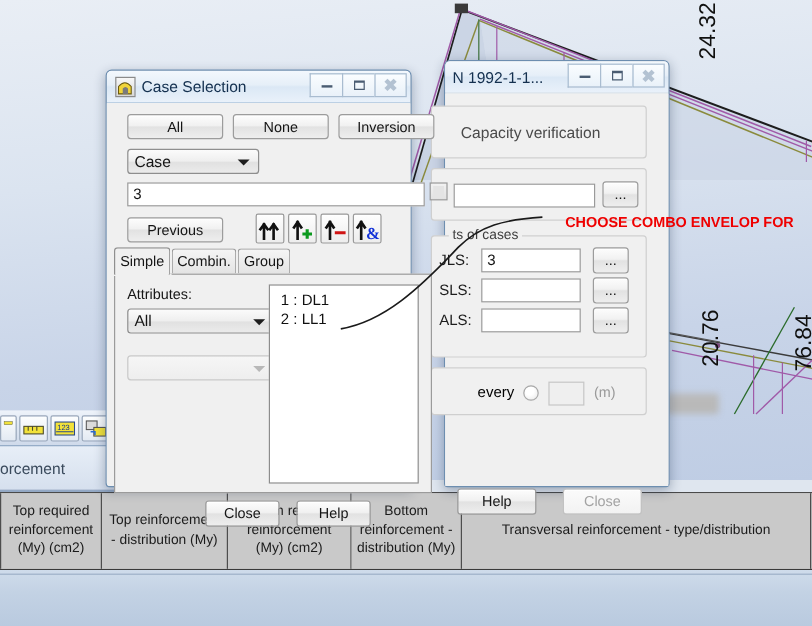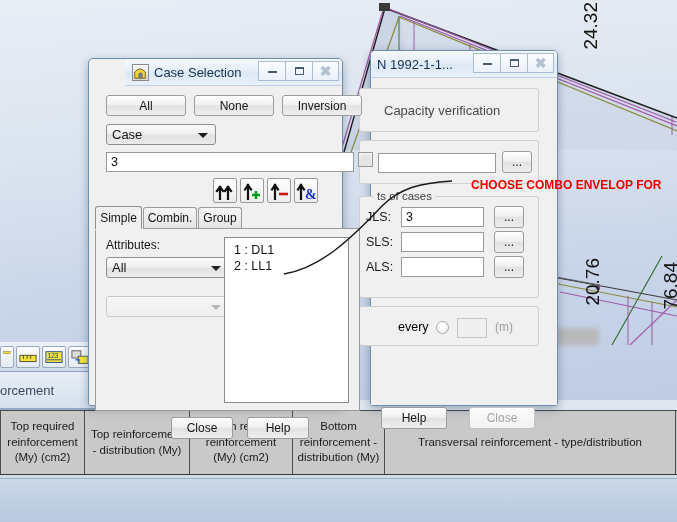--- a/index.html
+++ b/index.html
@@ -144,21 +144,21 @@
   }
   .wbtn:last-child { border-right: 1px solid #a9bcd0; }
   .wbtn .min { width: 9px; height: 3px; border-bottom: 2px solid #4a5c72; }
   .wbtn .max { width: 9px; height: 8px; border: 1px solid #4a5c72; border-top-width: 2px; }
   .wbtn .cls { font-size: 14px; color: #8fa3b8; font-weight: bold; line-height: 1; }
   .wbtn.dim .cls { color: #b3c2d2; }
 
   .winbody { position: absolute; left:0; right:0; top:27px; bottom:0; }
 
   
-  #case-dialog { left: 88px; top: 58px; width: 255px; height: 348px; z-index: 40; padding-left: 36px; }
+  #case-dialog { left: 88px; top: 58px; width: 255px; height: 348px; z-index: 40; }
   #case-dialog .winbody { background:#f0f0f0; border-radius: 0 0 3px 3px; }
 
   .appicon {
     width: 17px; height: 17px;
     margin-right: 5px;
     background: linear-gradient(180deg,#f7f7f7,#d8d8d8);
     border: 1px solid #8a8a8a;
     position: relative; flex: 0 0 auto;
     overflow: hidden;
   }
@@ -506,20 +506,21 @@
       <div class="combo" id="combo-case">
         <span>Case</span>
         <span class="arrow"></span>
       </div>
 
       <div id="case-text" placeholder="">3</div>
       <div id="case-check">
           <i></i>
         </div>
 
+      <div class="btn" id="btn-prev">Previous</div>
 
       <div class="iconbtn" id="ib1">
         <svg viewBox="0 0 22 23" width="22" height="23">
           <path d="M6 20 L6 8 M6 8 L3 12 M6 8 L9 12" stroke="#111" stroke-width="2.2" fill="none" stroke-linecap="square"></path>
           <path d="M14 20 L14 8 M14 8 L11 12 M14 8 L17 12" stroke="#111" stroke-width="2.2" fill="none" stroke-linecap="square"></path>
         </svg>
       </div>
       <div class="iconbtn" id="ib2">
         <svg viewBox="0 0 22 23" width="22" height="23">
           <path d="M7 20 L7 6 M7 6 L4 10.5 M7 6 L10 10.5" stroke="#111" stroke-width="2.2" fill="none" stroke-linecap="square"></path>

